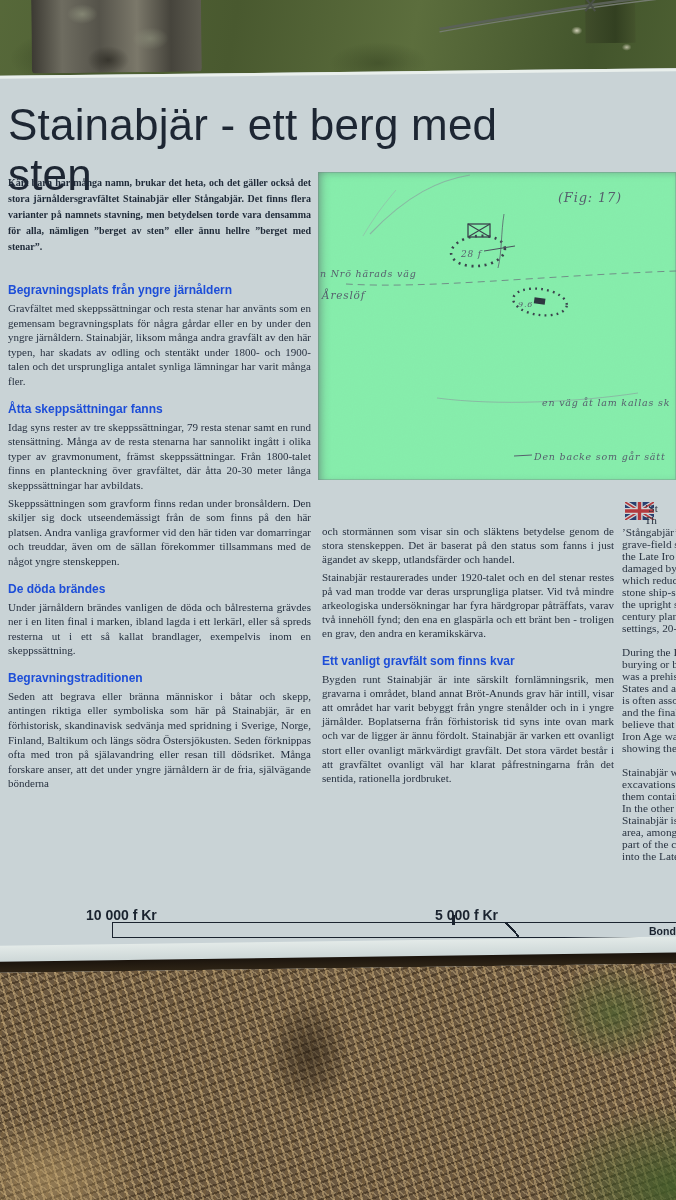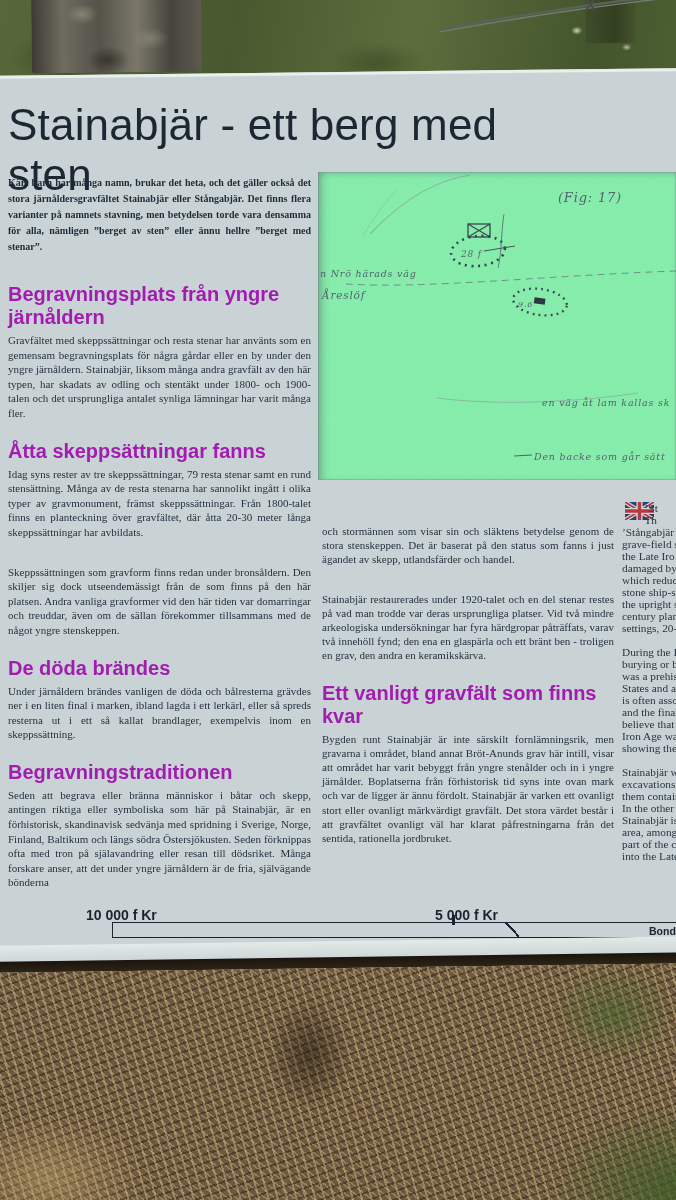--- a/index.html
+++ b/index.html
@@ -45,24 +45,24 @@
 
   
   .sign{position:absolute;left:0;top:72px;width:676px;height:876px;}
   .title{position:absolute;left:8px;top:28px;width:560px;
     font-family:"Liberation Sans",sans-serif;font-weight:500;font-size:44px;
     letter-spacing:.2px;color:#1d2633;}
 
   .col-left{position:absolute;left:8px;top:103px;width:303px;}
   .col-mid{position:absolute;left:322px;top:452px;width:292px;}
   .intro{font-weight:700;font-size:10px;line-height:16px;text-align:justify;color:#1f2a38;margin:0 0 28px;}
-  .heading{font-family:"Liberation Sans",sans-serif;font-weight:700;font-size:20px;
-    color:#a21caf;margin:19px 0 4px;}
+  .heading{font-family:"Liberation Sans",sans-serif;font-weight:700;font-size:12px;
+    color:#1d4ed8;margin:13px 0 4px;}
   .body-par{font-size:11px;line-height:14.6px;text-align:justify;color:#273140;margin:0;}
-  .body-par + .body-par{margin-top:25px;}
+  .body-par + .body-par{margin-top:3px;}
   .col-mid .body-par{line-height:14.2px;}
 
   
   .figure{position:absolute;left:318px;top:100px;width:358px;height:308px;
     background:#86efac;
     box-shadow:inset 0 0 0 1px rgba(120,130,135,.35), inset 7px 0 9px -4px rgba(90,100,106,.5),
                inset 0 4px 8px -4px rgba(90,100,106,.4);}
   .hand{font-family:"DejaVu Serif",serif;font-style:italic;fill:#565f6d;letter-spacing:.8px;}
 
   

